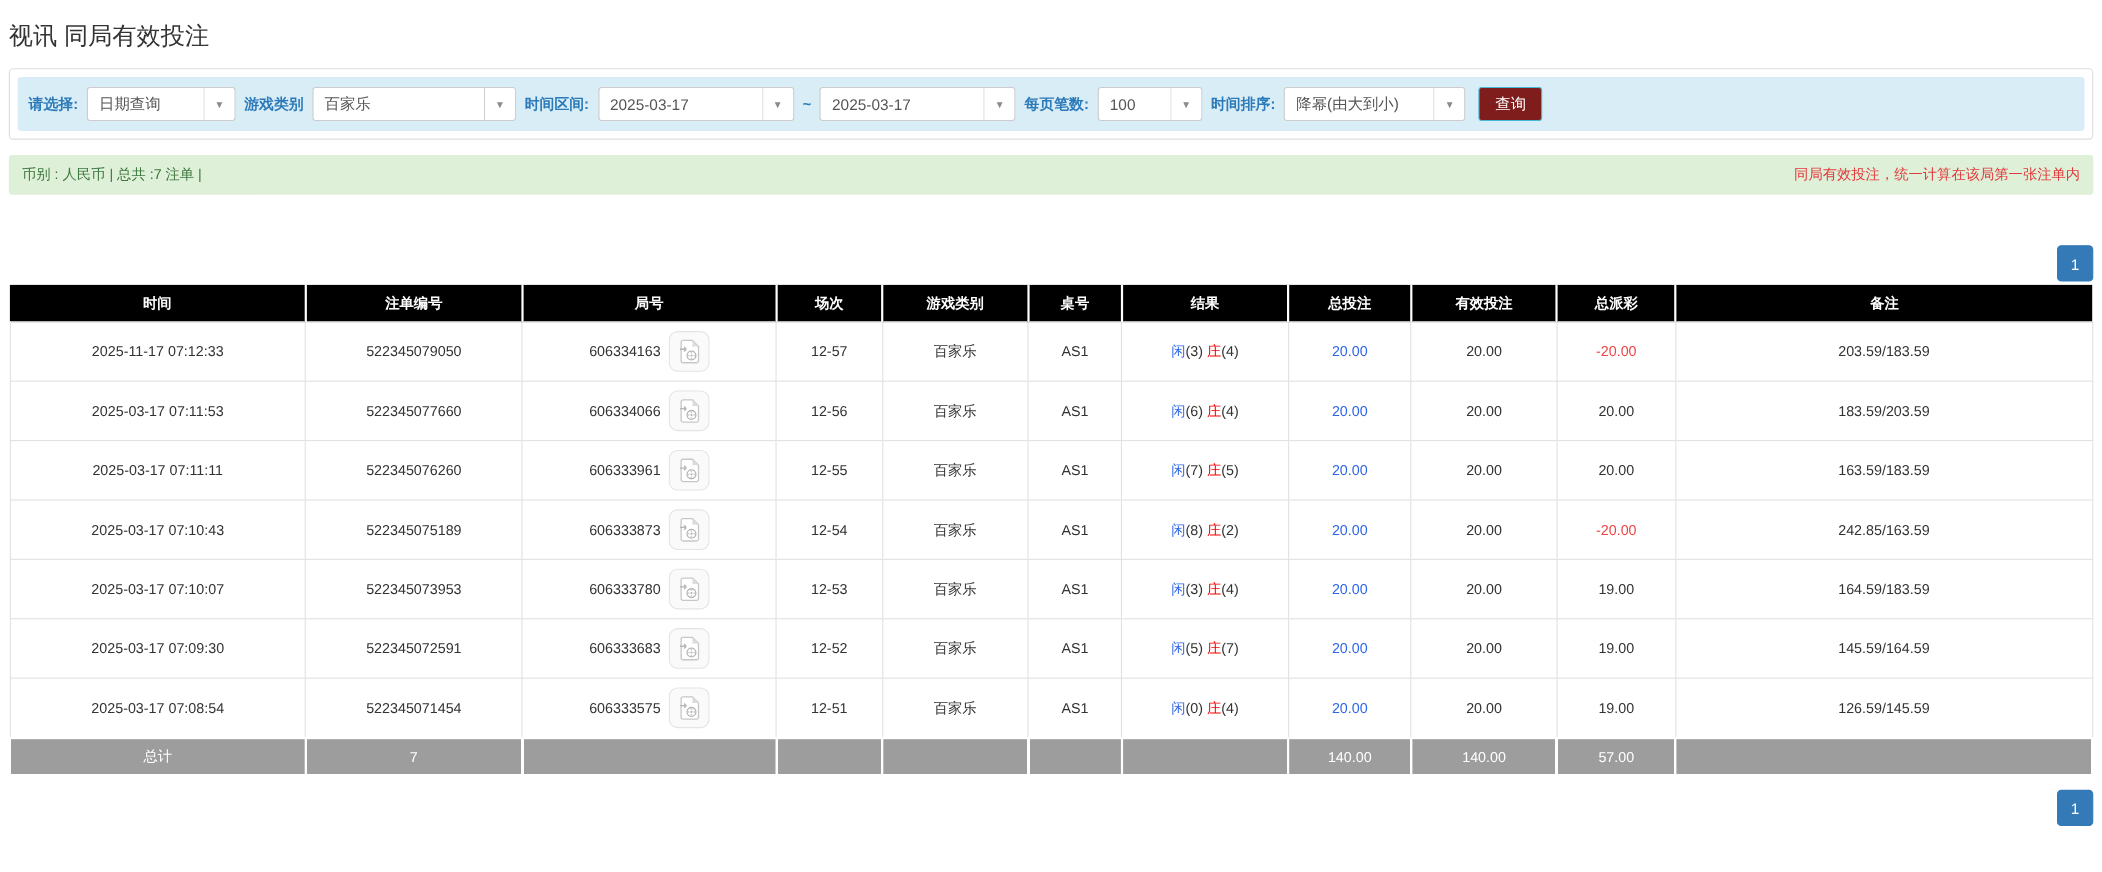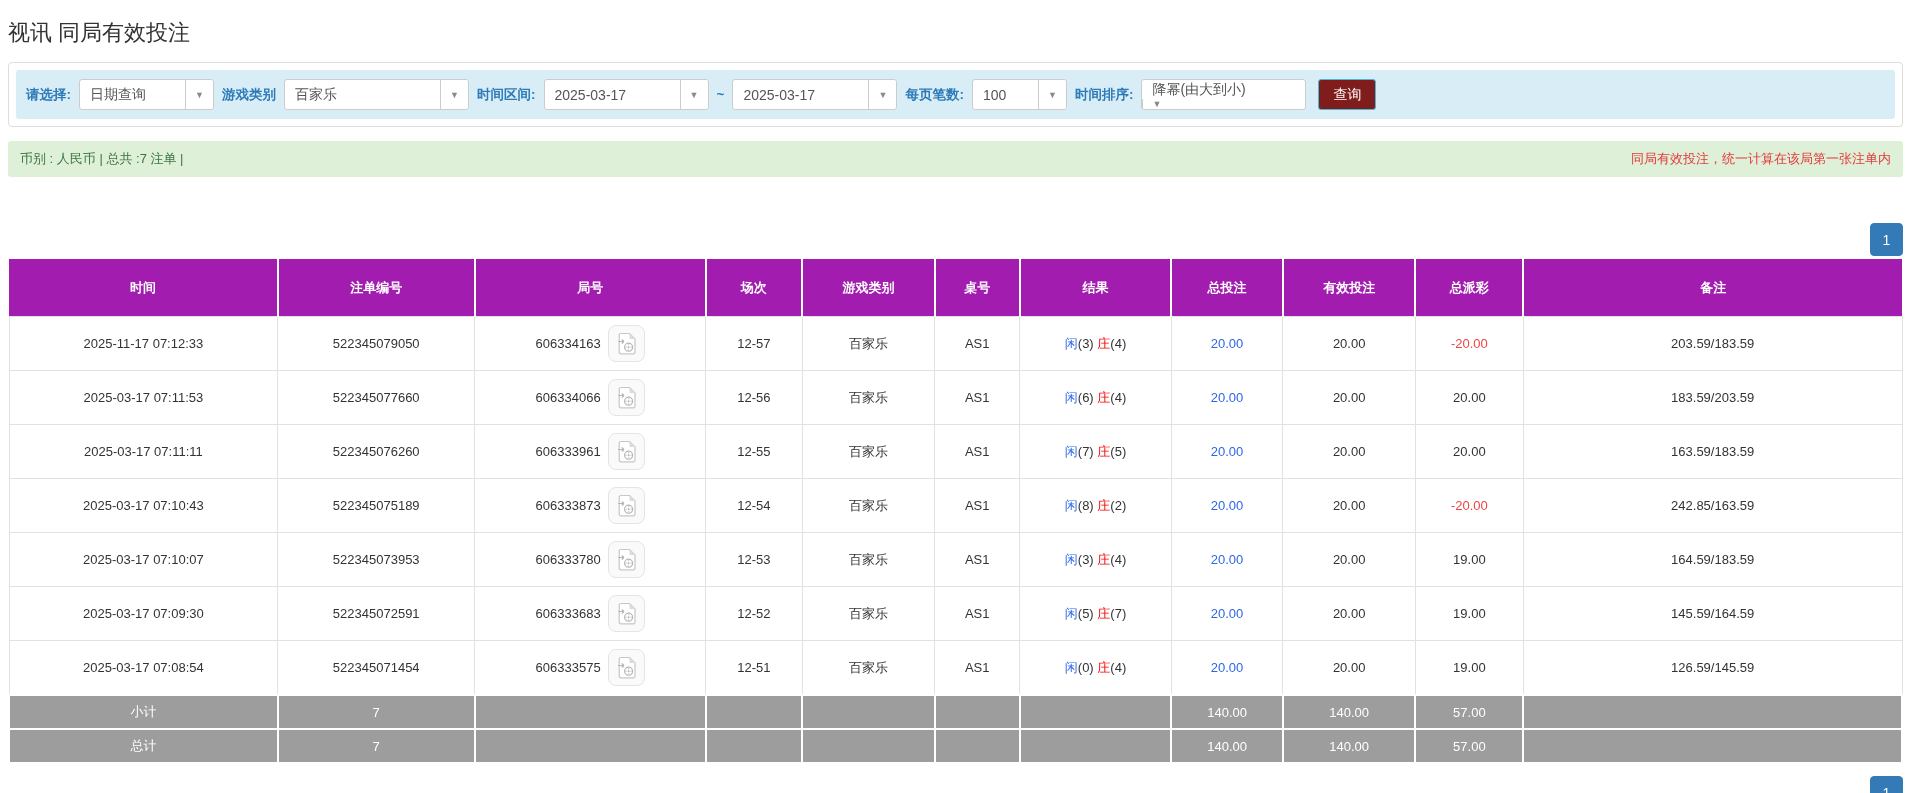--- a/index.html
+++ b/index.html
@@ -9,41 +9,41 @@
 
   
   .filter-panel{border:1px solid #ddd;border-radius:4px;padding:7px;background:#fff;}
   .filter-bar{background:#d9edf7;border-radius:3px;padding:9px 10px;display:flex;align-items:center;gap:8px;}
   .flabel{color:#2c7ab8;font-weight:bold;font-size:13.5px;white-space:nowrap;}
   .combo{background:#fff;border:1px solid #ccc;border-radius:3px;height:31px;display:inline-flex;
          align-items:stretch;box-sizing:border-box;cursor:pointer;}
   .combo-text{display:flex;align-items:center;padding:0 10px;font-size:14px;color:#555;flex:1;white-space:nowrap;overflow:hidden;}
   .combo-arrow{width:27px;border-left:1px solid #ccc;display:flex;align-items:center;justify-content:center;
                color:#8a8a8a;font-size:9px;background:#fff;border-radius:0 3px 3px 0;}
-  .w135{width:135px;} .w185{width:185px;} .w178{width:165px;} .w95{width:95px;} .w165{width:165px;flex-direction:column;}
+  .w135{width:135px;} .w185{width:185px;} .w178{width:178px;} .w95{width:95px;} .w165{width:165px;}
   .query-btn{background:#7f1d1d;border:1px solid #46b8da;color:#fff;height:31px;padding:0 14px;
              border-radius:3px;font-size:14px;cursor:pointer;margin-left:4px;}
 
   
   .notice{margin-top:14px;background:#dff0d8;border-radius:3px;padding:9px 12px;display:flex;
           justify-content:space-between;align-items:center;font-size:13px;}
   .notice-left{color:#3c763d;}
   .notice-right{color:#e4393c;}
 
   
   .pager{display:flex;justify-content:flex-end;}
   .pager.top{margin:46px 0 3px 0;}
   .pager.bottom{margin-top:12px;}
   .page-btn{width:33px;height:33px;background:#337ab7;border:1px solid #337ab7;border-radius:4px;
             color:#fff;font-size:14px;cursor:pointer;padding:0;}
 
   
   table{width:100%;border-collapse:collapse;table-layout:fixed;}
-  thead th{background:#a21caf;color:#fff;font-size:13px;font-weight:bold;height:33px;
-           border-left:2px solid #fff;padding:12px;}
+  thead th{background:#000000;color:#fff;font-size:13px;font-weight:bold;height:33px;
+           border-left:2px solid #fff;padding:0;}
   thead th:first-child{border-left:none;}
   tbody td{border:1px solid #e2e2e2;height:53px;text-align:center;font-size:13px;color:#333;
            background:#fff;padding:0 4px;overflow:hidden;}
   tr.summary td{background:#9d9d9d;color:#fff;border:2px solid #fff;height:32px;font-size:13px;}
   .blue{color:#2e66e8;}
   .red{color:#f20000;}
   .link{color:#2e66e8;cursor:pointer;}
   .neg{color:#ef4444;}
   .round-num{vertical-align:middle;}
   .video-btn{display:inline-flex;align-items:center;justify-content:center;width:37px;height:37px;
@@ -306,45 +306,32 @@
           <td><span>12-51</span></td>
           <td><span>百家乐</span></td>
           <td><span>AS1</span></td>
           <td><span class="blue">闲</span><span>(0)</span> <span class="red">庄</span><span>(4)</span></td>
           <td><span class="link">20.00</span></td>
           <td><span>20.00</span></td>
           <td><span>19.00</span></td>
           <td><span>126.59/145.59</span></td>
         </tr>
         <tr class="summary">
-          <td><span>小计</span></td>
+          <td><span>总计</span></td>
           <td><span>7</span></td>
           <td></td>
           <td></td>
           <td></td>
           <td></td>
           <td></td>
           <td><span>140.00</span></td>
           <td><span>140.00</span></td>
           <td><span>57.00</span></td>
           <td></td>
         </tr>
-        <tr class="summary">
-          <td><span>总计</span></td>
-          <td><span>7</span></td>
-          <td></td>
-          <td></td>
-          <td></td>
-          <td></td>
-          <td></td>
-          <td><span>140.00</span></td>
-          <td><span>140.00</span></td>
-          <td><span>57.00</span></td>
-          <td></td>
-        </tr>
       </tbody>
   </table>
 
   <div class="pager bottom">
     <button class="page-btn">1</button>
   </div>
 
 </div>
 
 </body></html>

